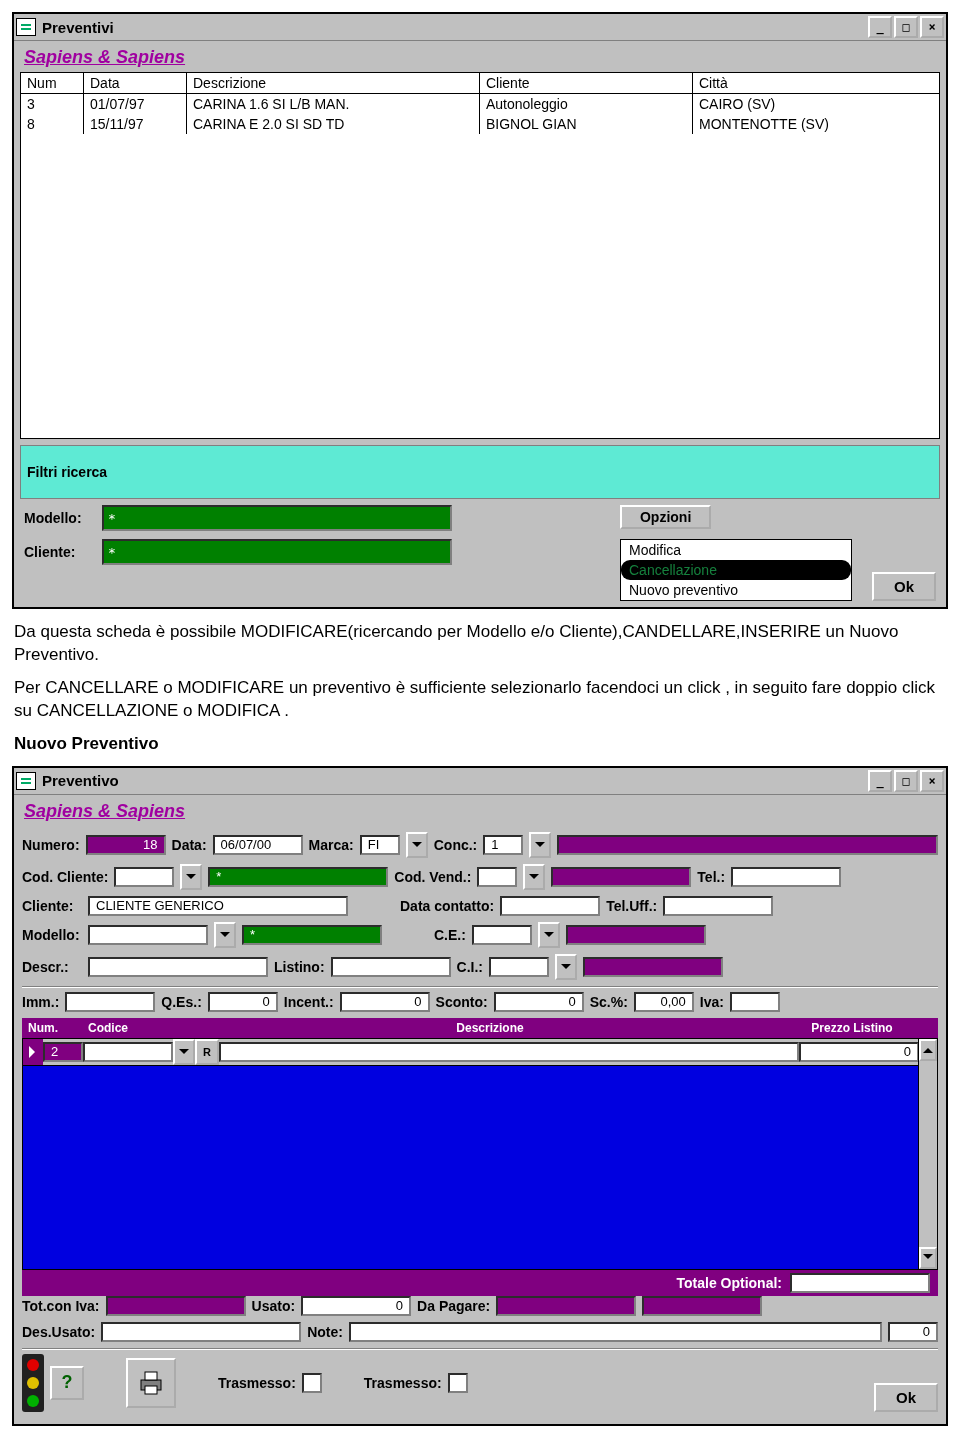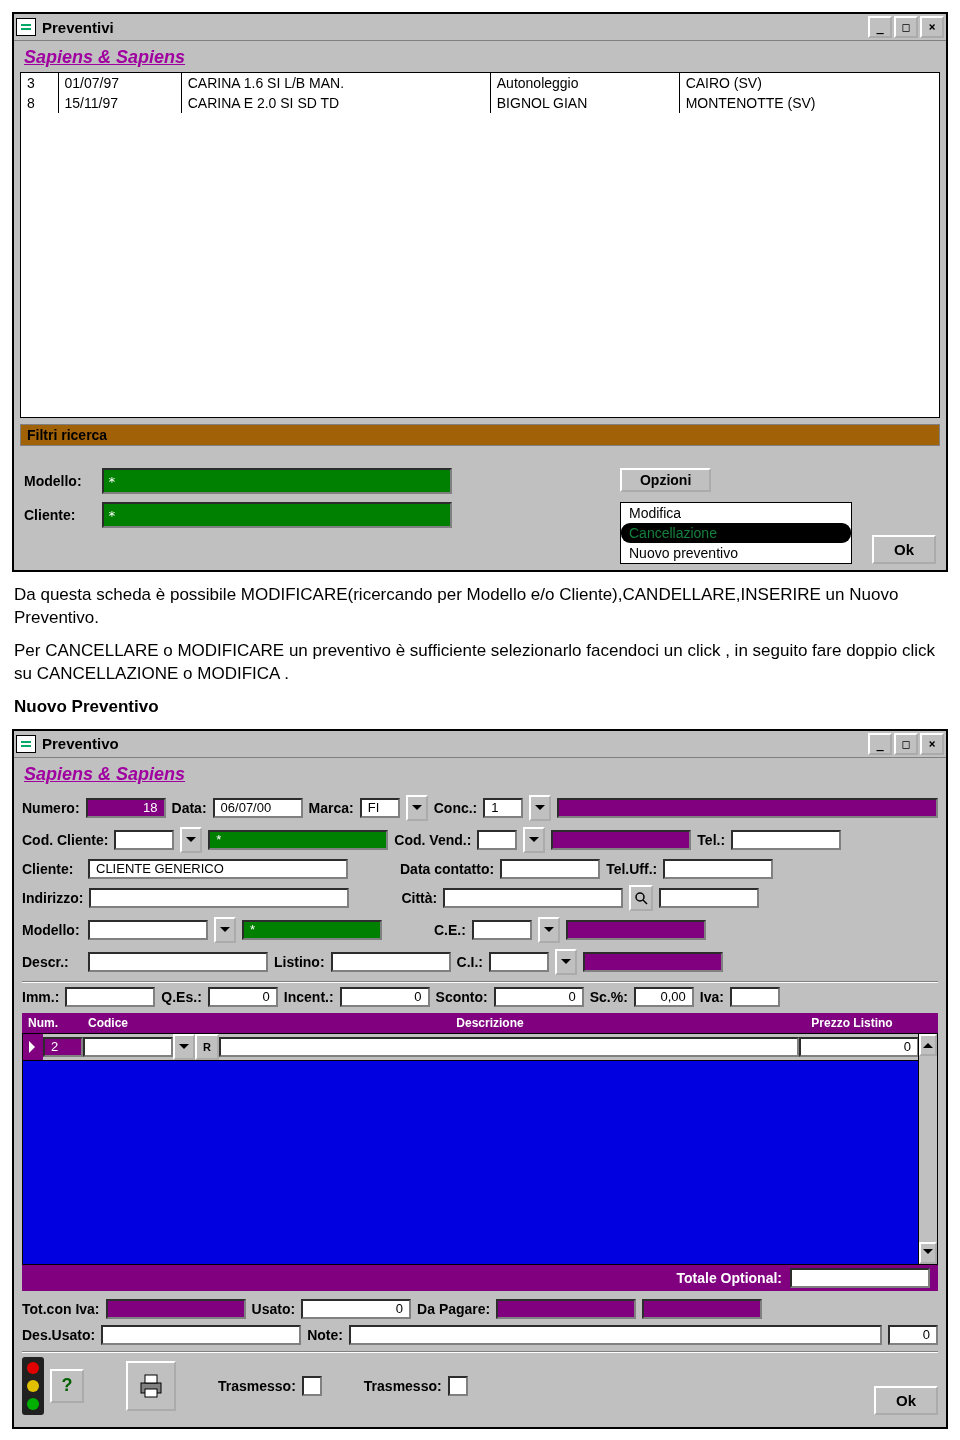--- a/index.html
+++ b/index.html
@@ -34,22 +34,22 @@
   padding: 6px 10px 4px 10px; font-style: italic;
   text-decoration: underline;
 }
 .table-wrap { margin: 0 6px 6px 6px; background: #fff; border: 1px solid #000; }
 table { width: 100%; border-collapse: collapse; font-size: 14px; }
 th, td { border-right: 1px solid #000; padding: 2px 6px; text-align: left; font-weight: normal; }
 th { border-bottom: 1px solid #000; }
 .thead-row th:last-child, td:last-child { border-right: none; }
 .filler { height: 300px; border-top: none; }
 .section-label {
-  background: #a16207; font-weight: bold; padding: 2px 6px;
-  border: 1px solid #808080; margin: 4px 6px 16px 6px; font-size: 14px;
+  background: #5eead4; font-weight: bold; padding: 18px 6px;
+  border: 1px solid #808080; margin: 4px 6px 0 6px; font-size: 14px;
 }
 .filters {
   display: flex; padding: 6px 10px; gap: 20px;
 }
 .filters-col { display: flex; flex-direction: column; gap: 8px; }
 .frow { display: flex; align-items: center; gap: 6px; }
 .lbl { font-weight: bold; min-width: 72px; }
 .green-input {
   background: #008000; color: #fff; border: 2px inset #808080;
   height: 20px; width: 340px; font-size: 13px; padding-left: 4px;
@@ -157,20 +157,27 @@
     <span class="spacer"></span>
     <span class="winbtn">_</span>
     <span class="winbtn">□</span>
     <span class="winbtn">×</span>
   </div>
   <div class="brand">Sapiens &amp; Sapiens</div>
 
   <div class="table-wrap">
     <table>
       <tbody>
+          <tr class="thead-row">
+        <th style="width:50px">Num</th>
+        <th style="width:90px">Data</th>
+        <th style="width:280px">Descrizione</th>
+        <th style="width:200px">Cliente</th>
+        <th>Città</th>
+      </tr>
       <tr>
         <td>3</td>
         <td>01/07/97</td>
         <td>CARINA 1.6 SI L/B MAN.</td>
         <td>Autonoleggio</td>
         <td>CAIRO  (SV)</td>
       </tr>
       <tr>
         <td>8</td>
         <td>15/11/97</td>
@@ -264,34 +271,20 @@
     <div class="form-row">
       <span class="flbl" style="min-width:60px">Cliente:</span>
       <input class="inp w260" value="CLIENTE GENERICO" style="">
       <span style="width:40px"></span>
       <span class="flbl">Data contatto:</span>
       <input class="inp w100" value="" style="">
       <span class="flbl">Tel.Uff.:</span>
       <input class="inp w110" value="" style="">
     </div>
 
-    <div class="form-row">
-      <span class="flbl" style="min-width:60px">Indirizzo:</span>
-      <input class="inp w260" value="" style="">
-      <span style="width:40px"></span>
-      <span class="flbl">Città:</span>
-      <input class="inp w180" value="" style="">
-      <span class="r-btn">
-        <svg width="14" height="14" viewBox="0 0 14 14">
-            <circle cx="6" cy="6" r="4" fill="none" stroke="#000" stroke-width="1.5"></circle>
-            <line x1="9" y1="9" x2="13" y2="13" stroke="#000" stroke-width="1.5"></line>
-          </svg>
-      </span>
-      <input class="inp w100" style="">
-    </div>
 
     <div class="form-row">
       <span class="flbl" style="min-width:60px">Modello:</span>
       <input class="inp w120" value="" style="">
       <span class="dd-btn"></span>
       <input class="inp green w140" value="*" style="">
       <span style="width:40px"></span>
       <span class="flbl">C.E.:</span>
       <input class="inp w60" value="" style="">
       <span class="dd-btn"></span>
@@ -344,21 +337,21 @@
       <div class="scrollbar-v">
         <div class="sb-btn up"></div>
         <div class="sb-btn dn"></div>
       </div>
     </div>
     <div class="tot-bar">
       <span>Totale Optional:</span>
       <input class="inp w140" value="" style="">
     </div>
 
-    <div class="form-row" style="margin-top:8px">
+    <div class="form-row" style="">
       <span class="flbl">Tot.con Iva:</span>
       <input class="inp purple w140" value="" style="">
       <span class="flbl">Usato:</span>
       <input class="inp w110 ta-r" value="0" style="">
       <span class="flbl">Da Pagare:</span>
       <input class="inp purple w140" value="" style="">
       <input class="inp purple w120" value="" style="">
     </div>
     <div class="form-row">
       <span class="flbl">Des.Usato:</span>

